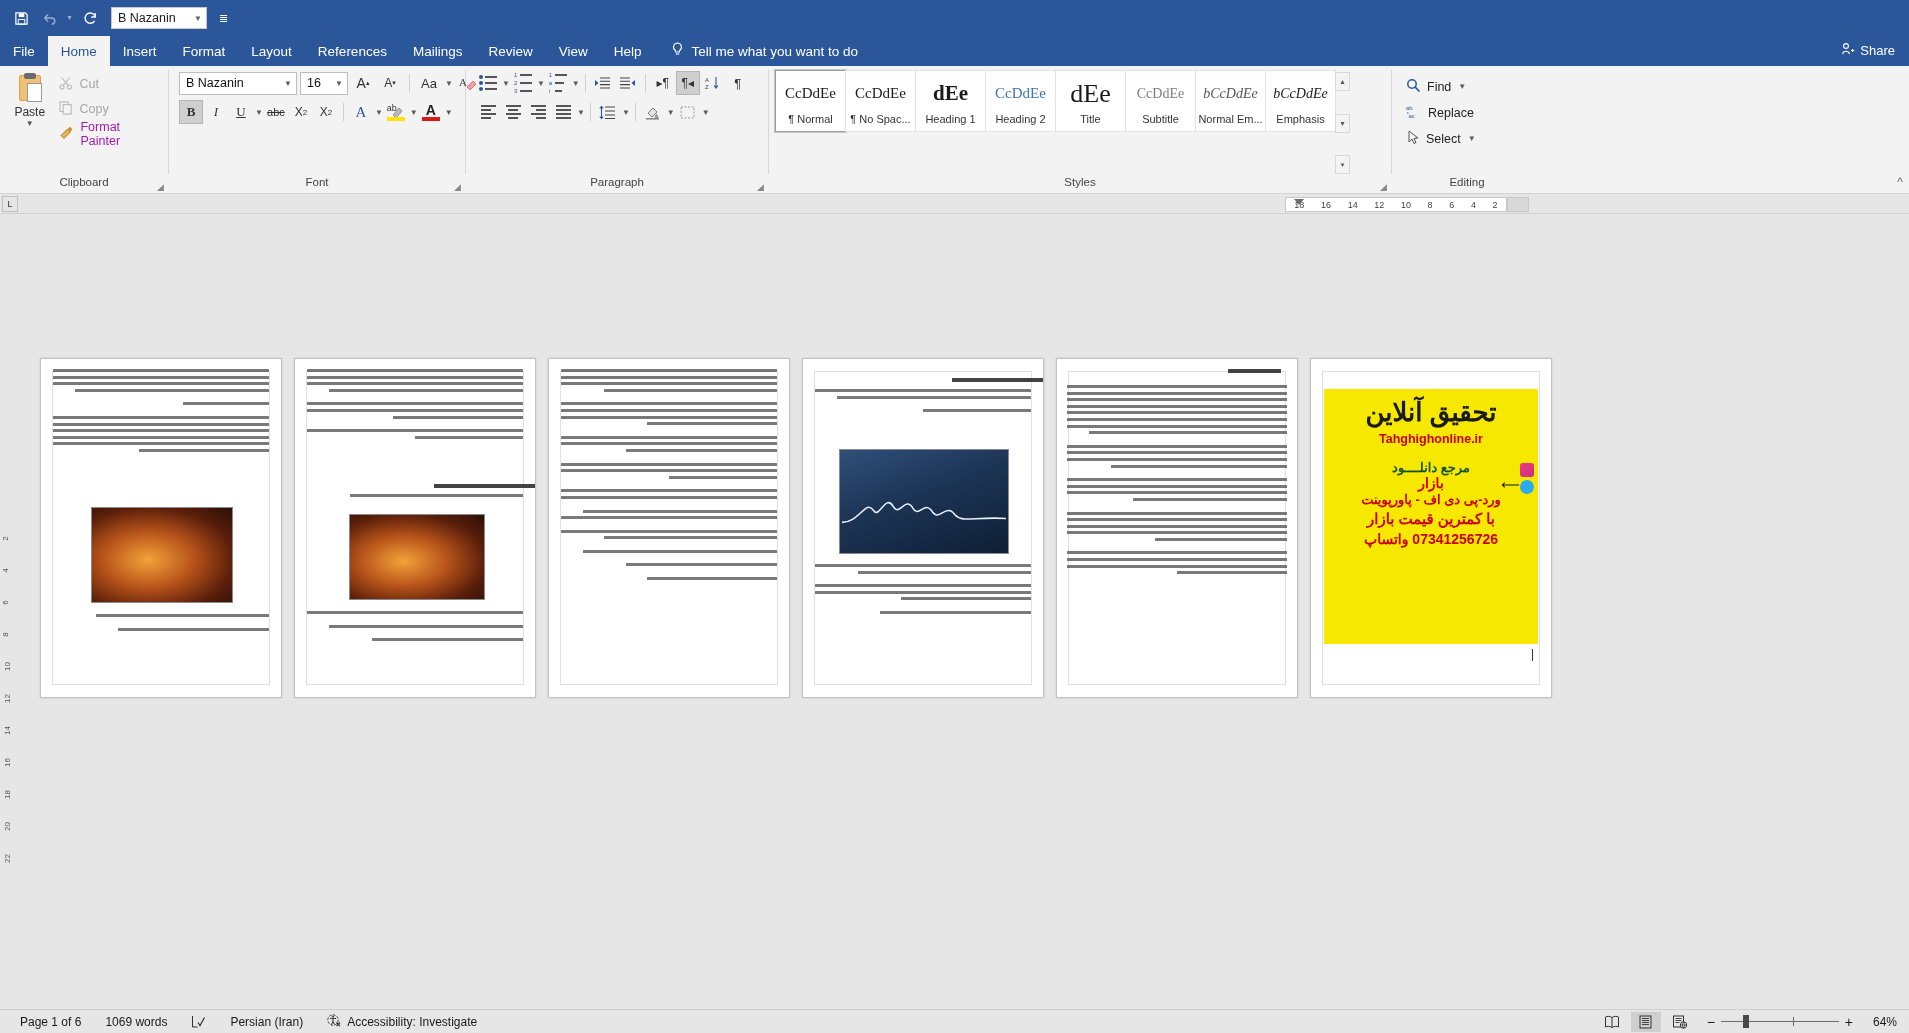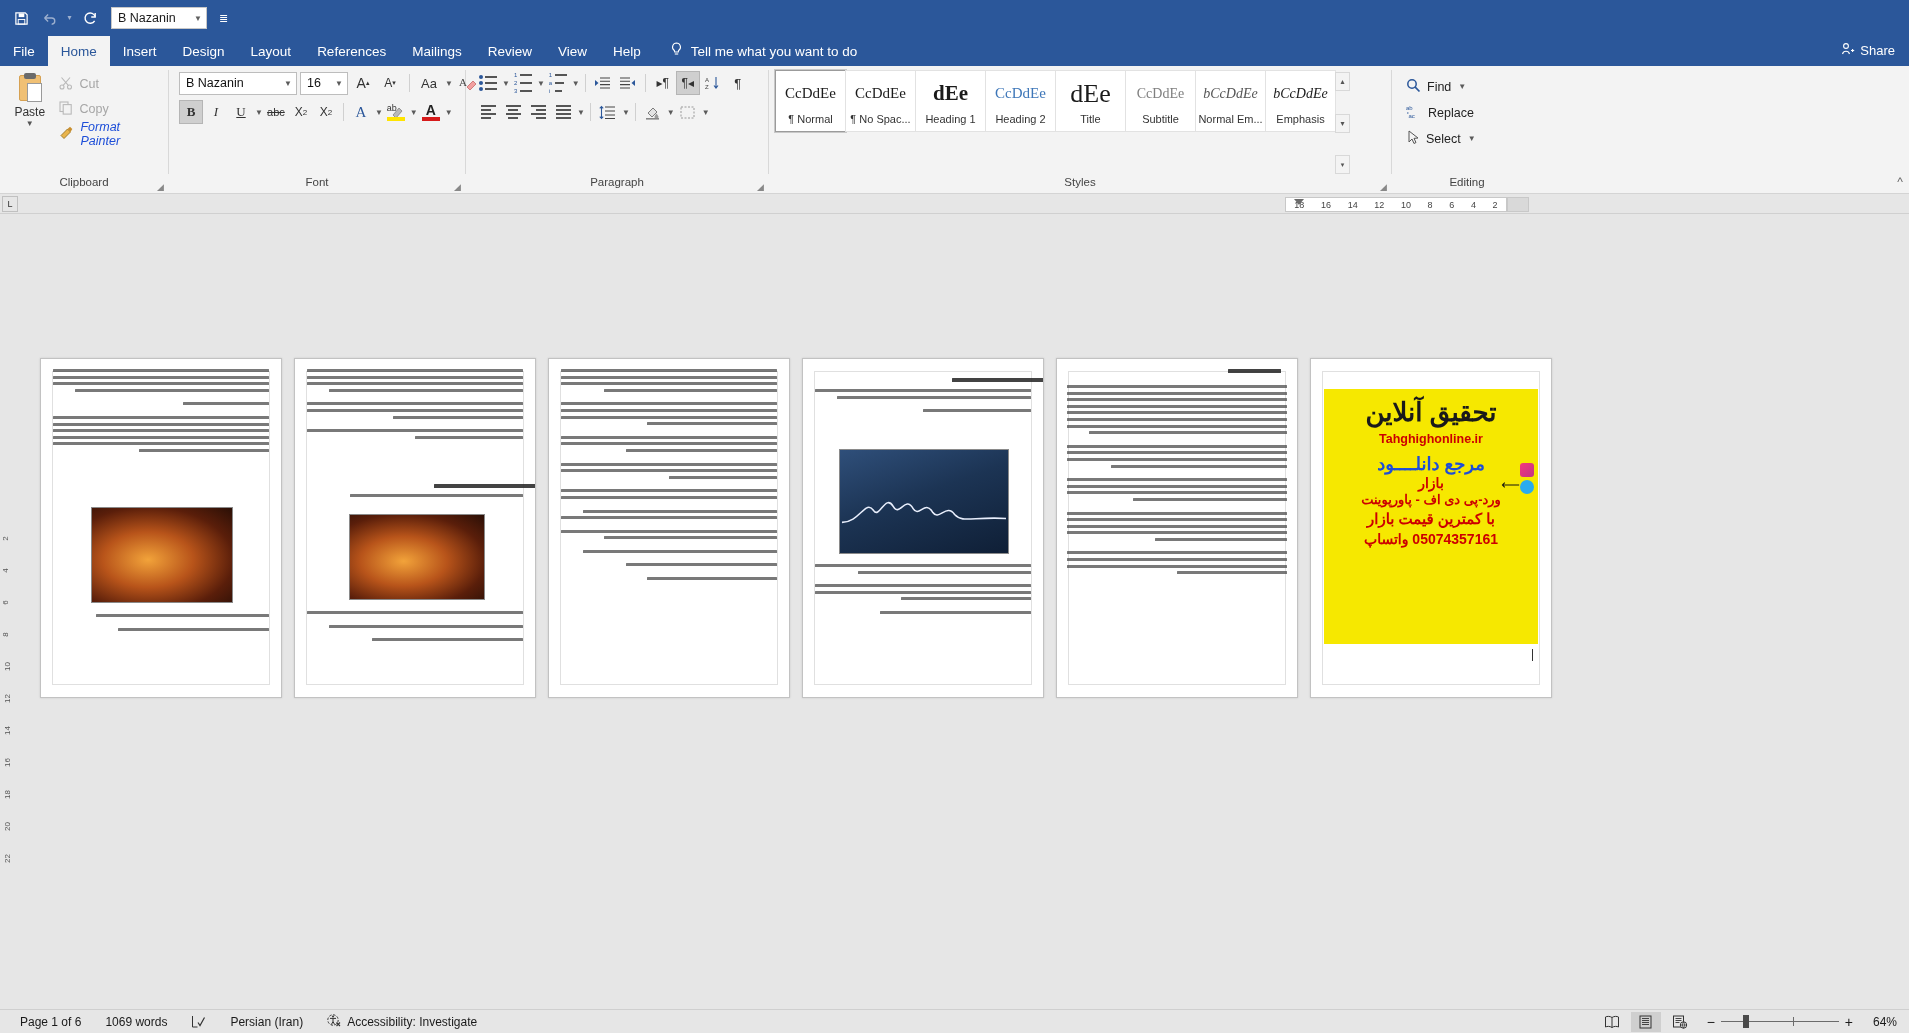--- a/index.html
+++ b/index.html
@@ -82,21 +82,21 @@
   .paste-btn {
     width: 48px; display: flex; flex-direction: column; align-items: center;
     font-size: 12px; color: #333; padding-top: 2px;
   }
   .paste-ico { width: 30px; height: 32px; position: relative; }
   .paste-clip { position:absolute; left:4px; top:2px; width:22px; height:26px; background:#f0c074; border:1px solid #d6a152; border-radius:2px;}
   .paste-clip-top { position:absolute; left:9px; top:0px; width:12px; height:6px; background:#6b6b6b; border-radius:2px;}
   .paste-page { position:absolute; left:12px; top:10px; width:15px; height:19px; background:#fff; border:1px solid #9a9a9a;}
   .clip-cmds { display: flex; flex-direction: column; gap: 3px; padding-left: 6px; padding-top: 2px; }
   .clip-cmd { display: flex; align-items: center; gap: 6px; font-size: 12.5px; color: #a6a6a6; height: 22px; }
-  .clip-cmd.on { color: #1d4ed8; font-style: italic; }
+  .clip-cmd.on { color: #a21caf; }
 
   
   .font-row { display: flex; align-items: center; gap: 3px; margin-bottom: 5px; }
   .fname {
     width: 118px; height: 23px; background: #fff; border: 1px solid #bdbdbd;
     display: flex; align-items: center; justify-content: space-between;
     padding: 0 4px 0 6px; font-size: 12.5px; color: #111;
   }
   .fsize {
     width: 48px; height: 23px; background: #fff; border: 1px solid #bdbdbd;
@@ -217,21 +217,21 @@
   .ad {
     position: absolute; left: 13px; top: 30px; right: 13px; height: 255px;
     background: #f6e800; display: flex; flex-direction: column; align-items: center;
     justify-content: flex-start; padding: 8px 6px;
   }
   .ad-title {
     font-size: 26px; font-weight: bold; color: #1a1a1a; direction: rtl;
     letter-spacing: -0.5px; margin-bottom: 2px;
   }
   .ad-url { font-size: 12.5px; font-weight: bold; color: #cc0000; direction: ltr; margin: 2px 0; }
-  .ad-l1 { font-size: 18px; font-weight: bold; color: #1d4ed8; direction: rtl; margin-top: 5px; }
+  .ad-l1 { font-size: 13px; font-weight: bold; color: #14532d; direction: rtl; margin-top: 12px; }
   .ad-l2 { font-size: 14px; font-weight: bold; color: #cc0000; direction: rtl; }
   .ad-l3 { font-size: 13px; font-weight: bold; color: #cc0000; direction: rtl; margin-top: 1px; }
   .ad-l4 { font-size: 15px; font-weight: bold; color: #cc0000; direction: rtl; margin-top: 3px; }
   .ad-l5 { font-size: 14px; font-weight: bold; color: #cc0000; direction: rtl; margin-top: 3px; }
   .ad-icons { position: absolute; right: 4px; top: 74px; display: flex; flex-direction: column; gap: 3px; }
   .ad-ic { width: 14px; height: 14px; border-radius: 3px; background: linear-gradient(135deg,#f5387d,#c13584); }
   .ad-ic.tg { background: #2aabee; border-radius: 50%; }
   .ad-arrow { position:absolute; right: 18px; top: 88px; color:#111; font-size: 13px; }
   .ad-cursor { position:absolute; right: 18px; bottom: 36px; width:1px; height: 12px; background:#333; }
 
@@ -281,21 +281,21 @@
       <span class="caret">▼</span>
     </div>
     <div class="qat-more">≣</div>
   </div>
 </div>
 
 <div class="tabbar">
   <div class="tab">File</div>
   <div class="tab active">Home</div>
   <div class="tab">Insert</div>
-  <div class="tab">Design</div>
+  <div class="tab">Format</div>
   <div class="tab">Layout</div>
   <div class="tab">References</div>
   <div class="tab">Mailings</div>
   <div class="tab">Review</div>
   <div class="tab">View</div>
   <div class="tab">Help</div>
   <div class="tellme">
     <span>
       <svg width="13" height="15" viewBox="0 0 13 15">
           <path d="M6.5 1 a4 4 0 0 1 2.6 7 c-.7.7-.8 1.3-.8 2 H4.7c0-.7-.1-1.3-.8-2 A4 4 0 0 1 6.5 1z" fill="none" stroke="#fff" stroke-width="1.1"></path>
@@ -854,21 +854,21 @@
 
     <div class="page">
       <div class="page-inner"></div>
       <div class="ad">
         <div class="ad-title">تحقیق آنلاین</div>
         <div class="ad-url">Tahghighonline.ir</div>
         <div class="ad-l1">مرجع دانلــــود</div>
         <div class="ad-l2">بازار</div>
         <div class="ad-l3">ورد-پی دی اف - پاورپوینت</div>
         <div class="ad-l4">با کمترین قیمت بازار</div>
-        <div class="ad-l5">05074357161 واتساپ</div>
+        <div class="ad-l5">07341256726 واتساپ</div>
         <div class="ad-icons">
           <span class="ad-ic"></span>
           <span class="ad-ic tg"></span>
         </div>
         <div class="ad-arrow">⟵</div>
       </div>
       <div class="ad-cursor"></div>
     </div>
 
   </div>

